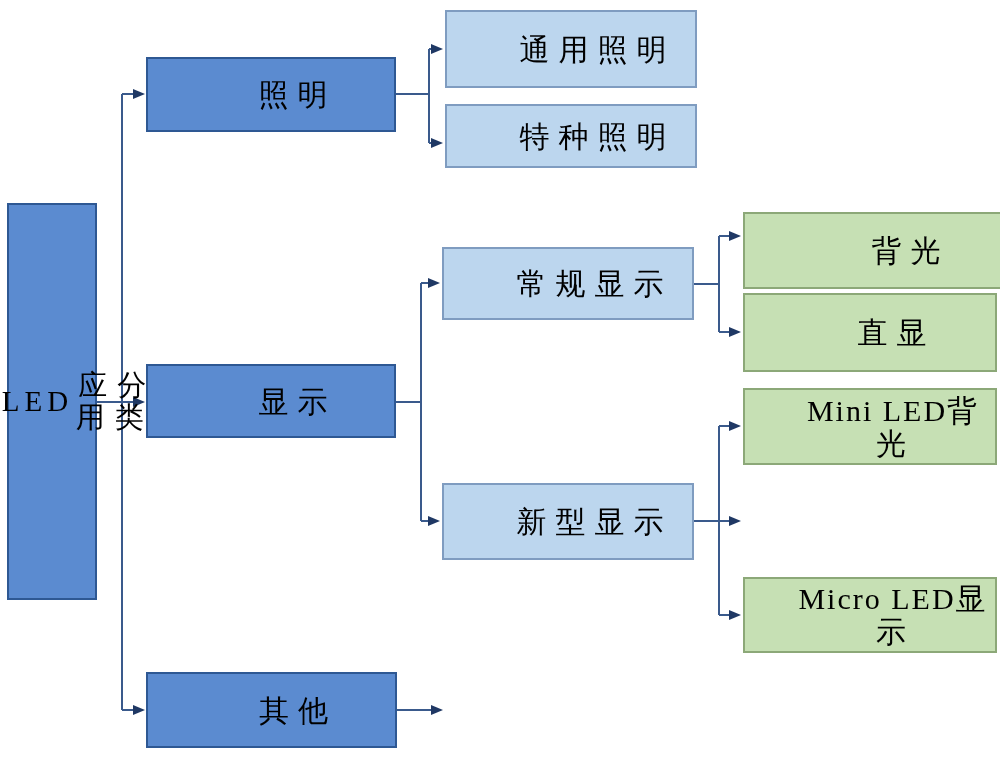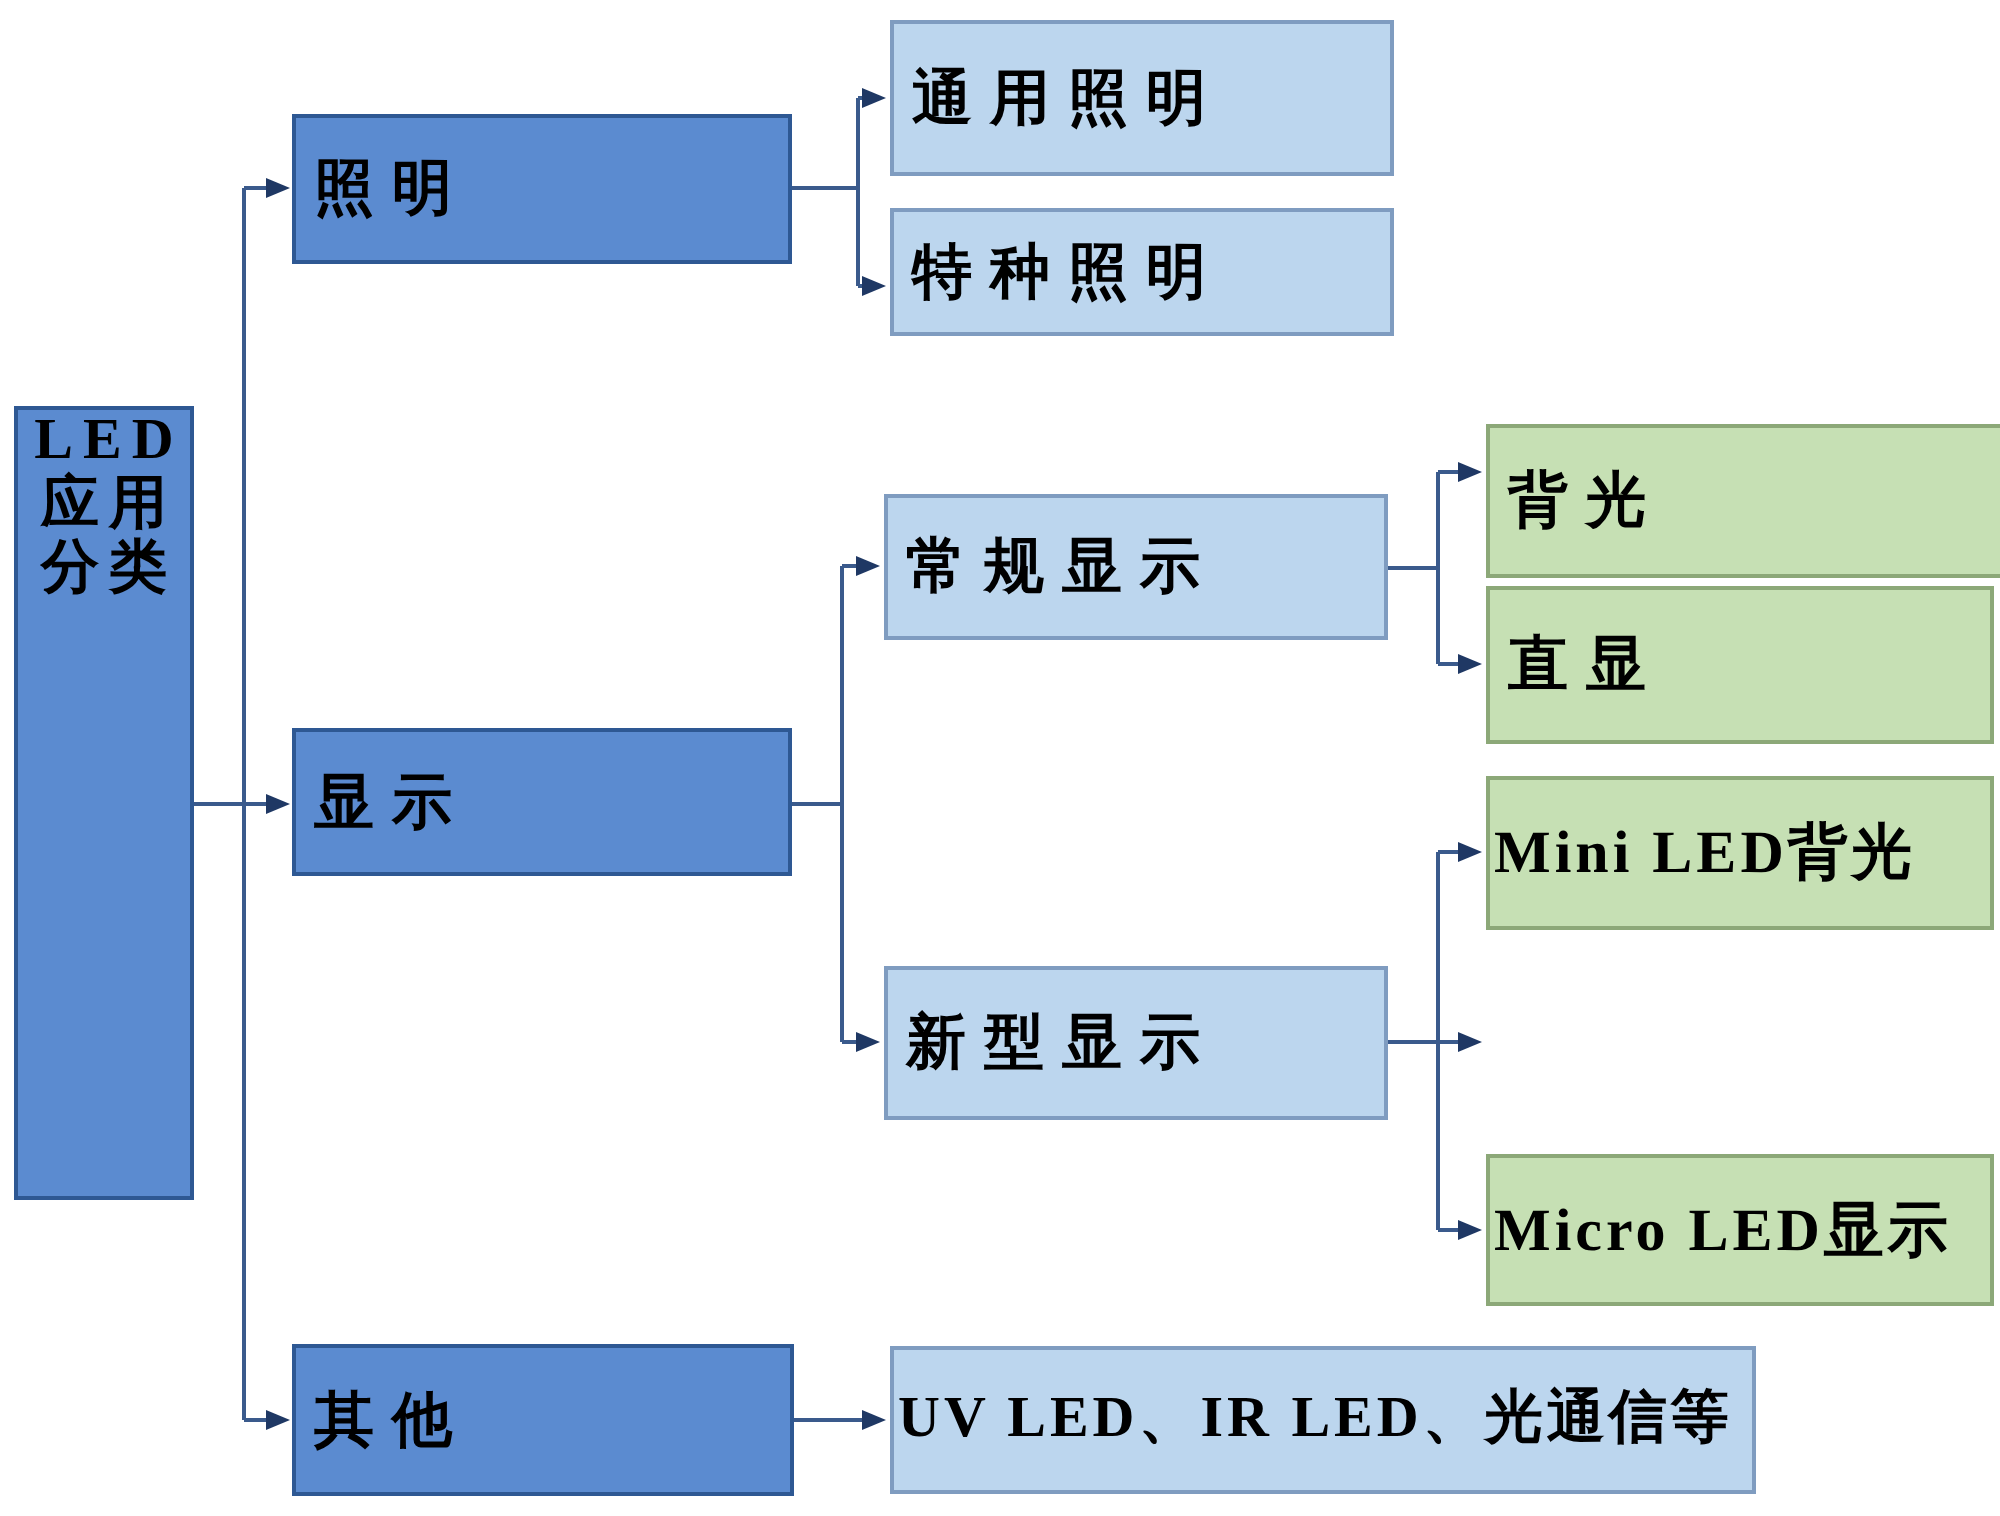--- a/index.html
+++ b/index.html
@@ -25,39 +25,40 @@
     stroke: var(--line-color, #3A5A8C);
     stroke-width: 2;
     fill: none;
   }
   .arrowhead { fill: var(--arrow-color, #1F3864); }
   .box {
     position: absolute;
     box-sizing: border-box;
     display: flex;
     align-items: center;
+    justify-content: center;
     text-align: center;
-    font-weight: 700;
+    font-weight: 400;
     font-size: 30px;
     line-height: 1.1;
+    padding-left: 44px;
   }
   .lvl1 {
     background: var(--node-blue, #5B8BD0);
     border: 2px solid var(--node-blue-border, #2E5893);
   }
   .lvl2 {
     background: var(--node-light-blue, #BCD6EE);
     border: 2px solid var(--node-light-blue-border, #7F9CC0);
   }
   .lvl3 {
     background: var(--node-green, #C6E0B4);
     border: 2px solid var(--node-green-border, #8CA878);
   }
   .root-box {
-    flex-direction: column;
     font-size: 29px;
   }
   .root-line { display: block; letter-spacing: 5px; text-indent: 5px; }
   .sp-wide   { letter-spacing: 9px; text-indent: 9px; }
   .sp-narrow { letter-spacing: 2px; text-indent: 2px; }
 </style>
 </head>
 <body>
 
 <div class="canvas">
@@ -119,23 +120,20 @@
   </div>
   <div class="box lvl2" style="left:445px;top:104px;width:252px;height:64px">
     <span class="sp-wide">特种照明</span>
   </div>
   <div class="box lvl2" style="left:442px;top:247px;width:252px;height:73px">
     <span class="sp-wide">常规显示</span>
   </div>
   <div class="box lvl2" style="left:442px;top:483px;width:252px;height:77px">
     <span class="sp-wide">新型显示</span>
   </div>
-  <div class="box lvl2" style="left:445px;top:673px;width:433px;height:74px;font-size:29px">
-    <span class="sp-narrow">UV LED、IR LED、光通信等</span>
-  </div>
 
   <div class="box lvl3" style="left:743px;top:212px;width:282px;height:77px">
     <span class="sp-wide">背光</span>
   </div>
   <div class="box lvl3" style="left:743px;top:293px;width:254px;height:79px">
     <span class="sp-wide">直显</span>
   </div>
   <div class="box lvl3" style="left:743px;top:388px;width:254px;height:77px">
     <span class="sp-narrow">Mini LED背光</span>
   </div>

